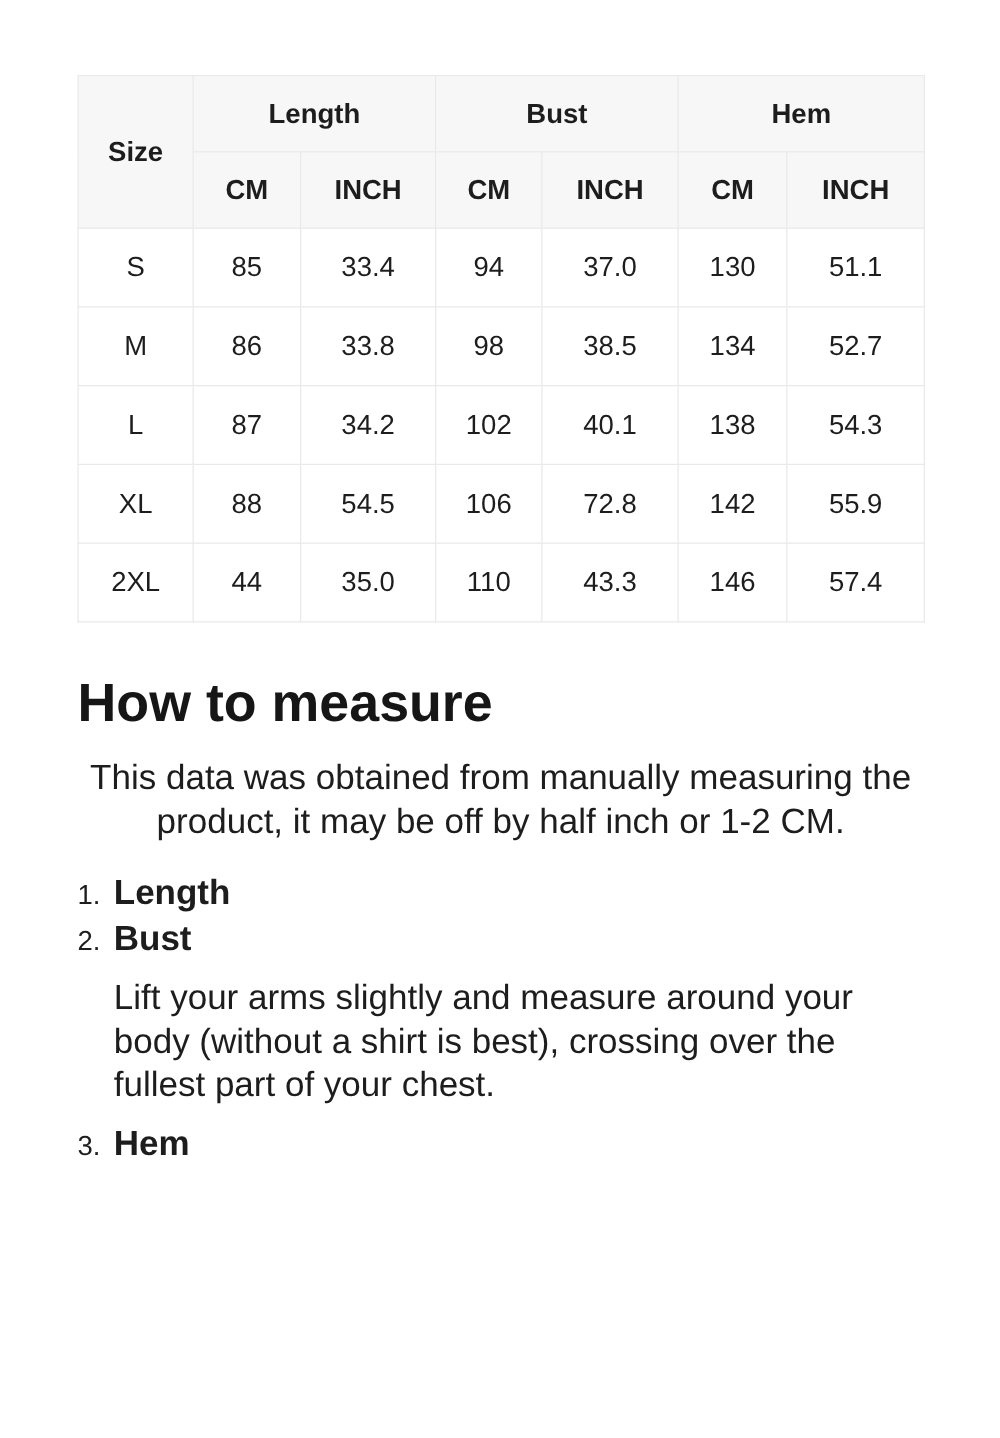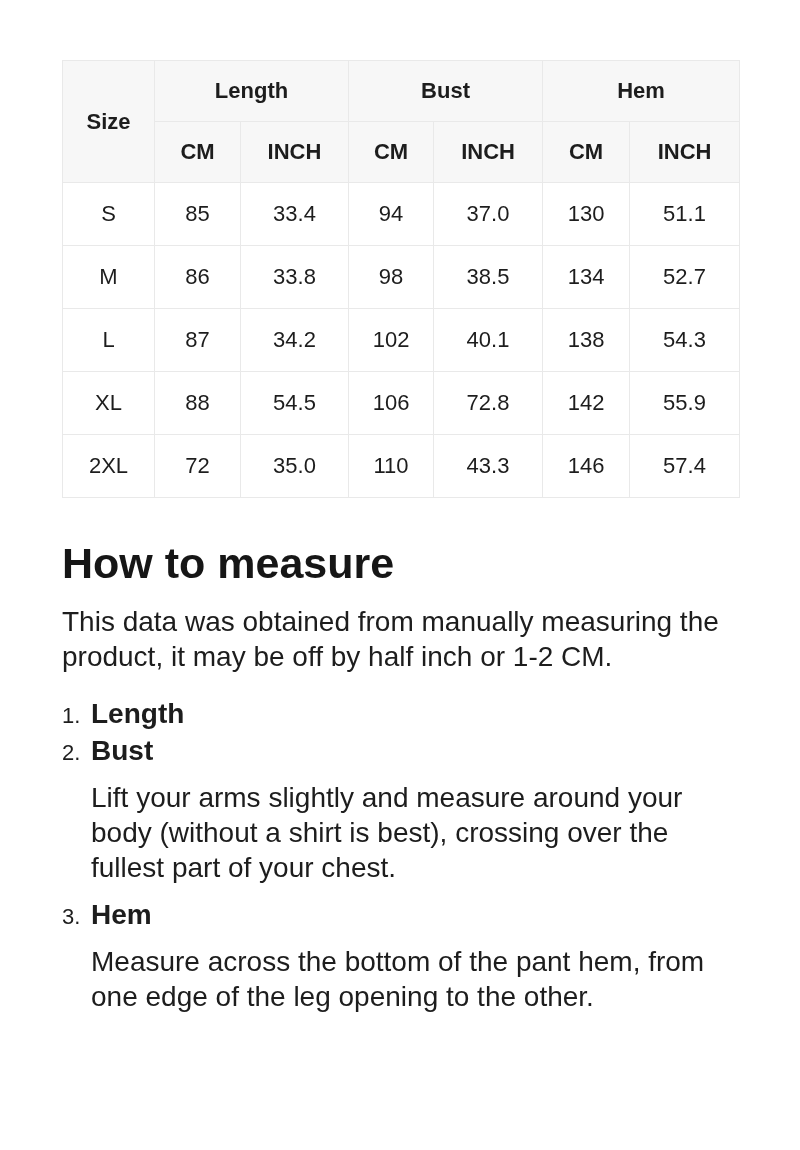--- a/index.html
+++ b/index.html
@@ -50,20 +50,21 @@
     font-size: 43px;
     line-height: 1.2;
     font-weight: 700;
     margin: 40px 0 14px 0;
     color: #161616;
   }
   p.measure-intro {
     font-size: 28px;
     line-height: 35px;
     margin: 0 0 22px 0;
+    text-align: center;
   }
   .mlist { margin: 0; }
   .mitem .mhead {
     display: flex;
     align-items: baseline;
   }
   .mitem .num {
     flex: 0 0 29px;
     width: 29px;
     font-size: 22px;
@@ -143,21 +144,21 @@
         <th>XL</th>
         <td>88</td>
         <td>54.5</td>
         <td>106</td>
         <td>72.8</td>
         <td>142</td>
         <td>55.9</td>
       </tr>
       <tr>
         <th>2XL</th>
-        <td>72</td>
+        <td>44</td>
         <td>35.0</td>
         <td>110</td>
         <td>43.3</td>
         <td>146</td>
         <td>57.4</td>
       </tr>
     </tbody>
   </table>
 
   <h2 class="measure-heading">How to measure</h2>
@@ -179,17 +180,16 @@
         <span class="mtitle">Bust</span>
       </div>
       <p class="mbody">Lift your arms slightly and measure around your body (without a shirt is best), crossing over the fullest part of your chest.</p>
     </div>
 
     <div class="mitem">
       <div class="mhead">
         <span class="num">3.</span>
         <span class="mtitle">Hem</span>
       </div>
-      <p class="mbody">Measure across the bottom of the pant hem, from one edge of the leg opening to the other.</p>
     </div>
 
   </div>
 </div>
 
 </body></html>

